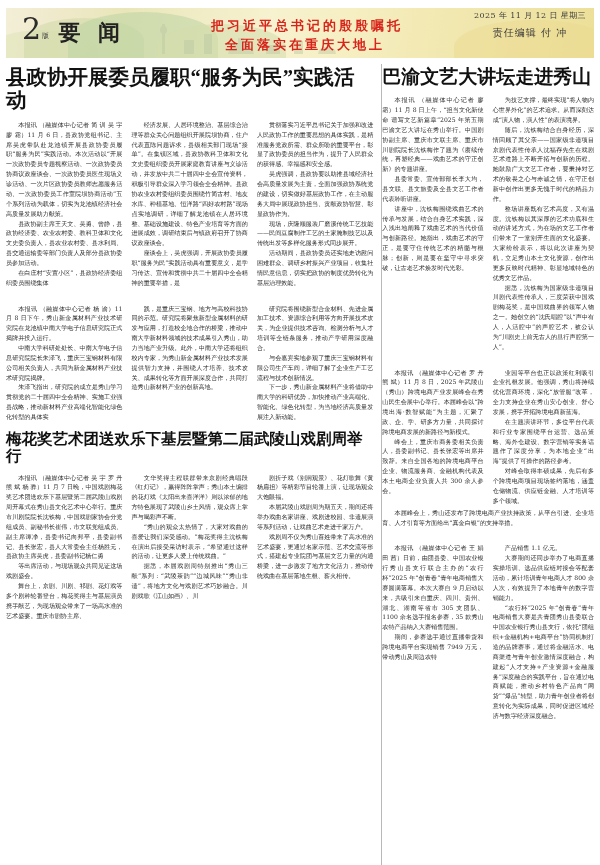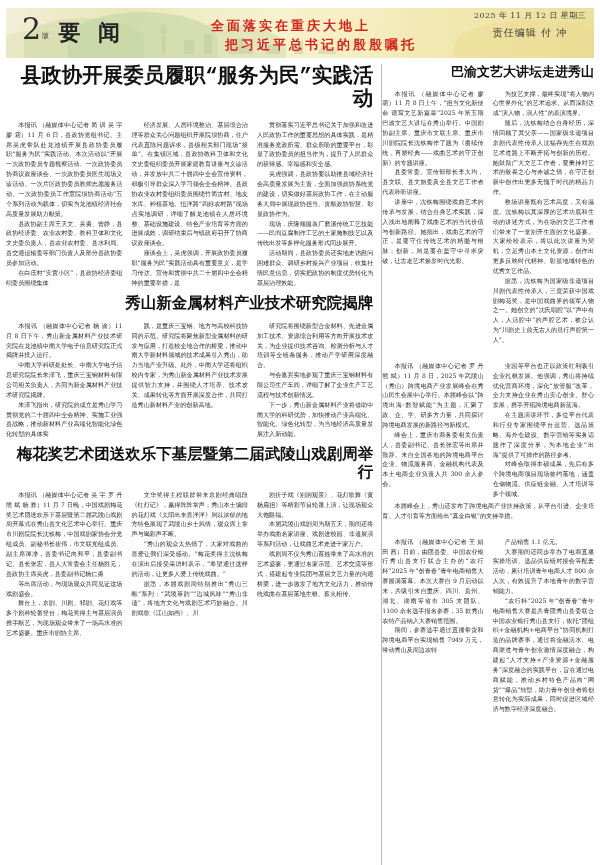--- a/index.html
+++ b/index.html
@@ -57,27 +57,27 @@
   .mh-date { font-size:8px; letter-spacing:.4px; }
   .mh-editor { font-size:10px; margin-top:5px; letter-spacing:1px; }
 
   
   .body-wrap { position:relative; padding:0 6px; }
   .vdivider {
     position:absolute; top:0; bottom:0; width:1px; background:#b9b9b9;
   }
 
   .headline {
-    font-family:Liberation Mono, monospace;
-    font-weight:bold; color:#111; text-align:right;
+    font-family:Liberation Serif, serif;
+    font-weight:bold; color:#111; text-align:left;
     letter-spacing:0px; line-height:1.12;
   }
   .hl-main   { font-size:20.5px; }
   .hl-sub    { font-size:15.5px; }
-  .hl-r      { font-size:13px; }
+  .hl-r      { font-size:19px; }
 
   .cols { display:flex; }
   .col  { flex:1; }
 
   .art {
     font-size:6.1px; line-height:1.62; color:#2a2a2a; text-align:justify;
     font-family:"DejaVu Serif","Liberation Serif",serif;
   }
   .art p { text-indent:2em; margin:0; }
 
@@ -107,22 +107,22 @@
       <div class="mh-tower" style="left:164px;width:18px;height:7px;border-radius:10px 10px 0 0;"></div>
     </div>
 
     <div class="mh-pagenum">
       <span class="mh-num">2</span>
       <span class="mh-num-sub">版</span>
       <span class="mh-section">要 闻</span>
     </div>
 
     <div class="mh-slogan">
+      <div>把习近平总书记的殷殷嘱托</div>
       <div>全面落实在重庆大地上</div>
-      <div>把习近平总书记的殷殷嘱托</div>
     </div>
 
     <div class="mh-meta">
       <div class="mh-date">2025 年 11 月 12 日 星期三</div>
       <div class="mh-editor">责任编辑  付 冲</div>
     </div>
   </div>
 
   <div class="body-wrap">
 
@@ -151,21 +151,20 @@
               <p>吴虎强调，县政协要以助推县域经济社会高质量发展为主责，全面加强政协系统党的建设，切实做好基层政协工作，在主动服务大局中展现政协担当、贡献政协智慧、彰显政协作为。</p>
               <p>现场，庆隆顺服装厂磨溪传统工艺技能——民间豆腐制作工艺的土家腌制技艺以及传统出发等多样化服务形式同步展开。</p>
               <p>活动期间，县政协委员还实地走访慰问困难群众、调研乡村振兴产业项目，收集社情民意信息，切实把政协的制度优势转化为基层治理效能。</p>
             </div>
           </div>
         </div>
 
         <div class="gap8"></div>
 
         <div>
-          <div class="headline hl-sub">秀山新金属材料产业技术研究院揭牌</div>
           <div class="gap8"></div>
           <div class="cols" style="gap:9px;">
             <div class="col art">
               <p>本报讯 （融媒体中心记者 杨 渝）11 月 8 日下午，秀山新金属材料产业技术研究院在龙池镇中南大学电子信息研究院正式揭牌并投入运行。</p>
               <p>中南大学科研处处长、中南大学电子信息研究院院长朱泽飞，重庆三宝钢材料有限公司相关负责人，共同为新金属材料产业技术研究院揭牌。</p>
               <p>朱泽飞指出，研究院的成立是秀山学习贯彻党的二十届四中全会精神、实施工业强县战略，推动新材料产业高端化智能化绿色化转型的具体实</p>
             </div>
             <div class="col art">
               <p>践，是重庆三宝钢、地方与高校科技协同的示范。研究院将聚焦新型金属材料的研发与应用，打造校企地合作的桥梁，推动中南大学新材料领域的技术成果引入秀山，助力当地产业升级。此外，中南大学还将组织校内专家，为秀山新金属材料产业技术发展提供智力支持，并围绕人才培养、技术攻关、成果转化等方面开展深度合作，共同打造秀山新材料产业的创新高地。</p>
             </div>

